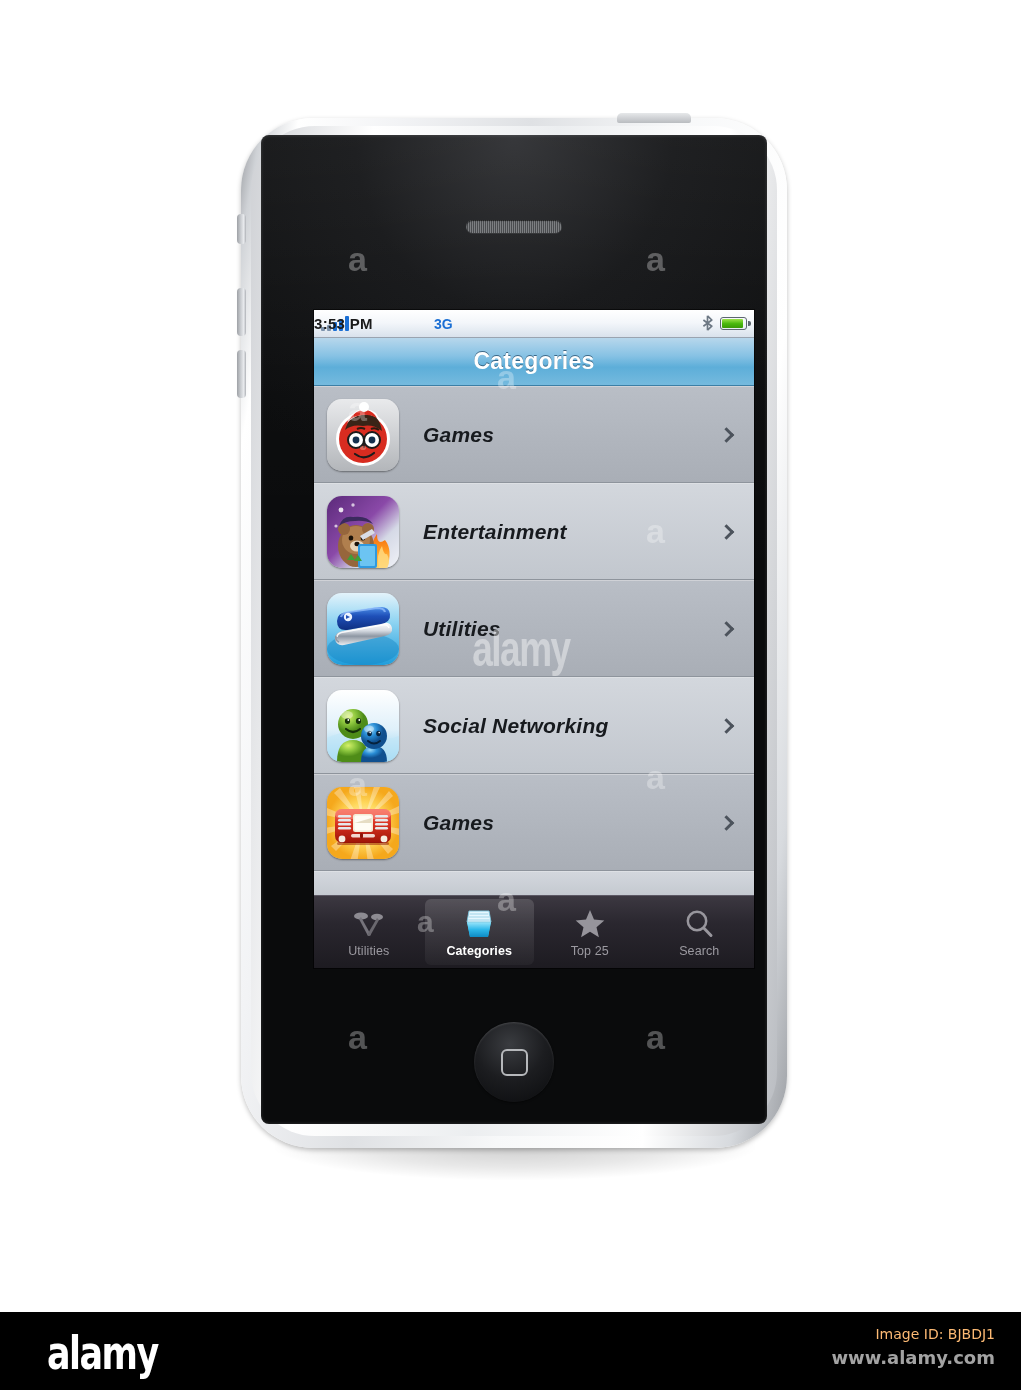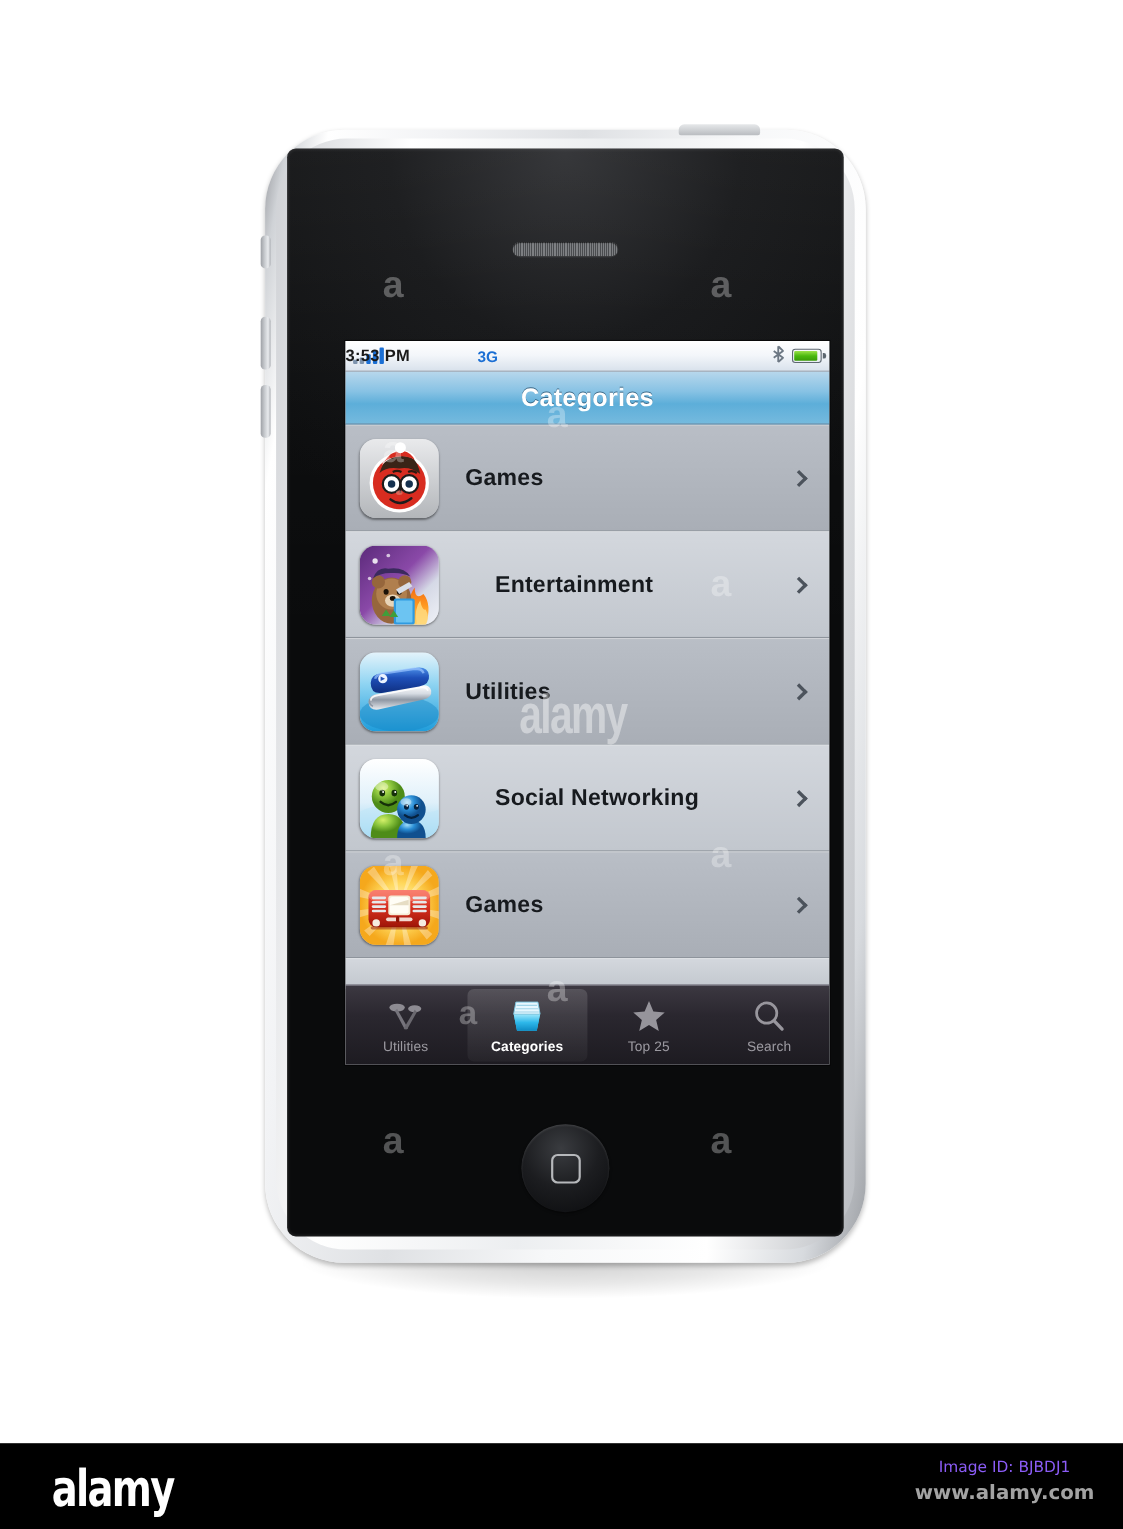--- a/index.html
+++ b/index.html
@@ -195,31 +195,32 @@
   #title-bar-text {
     font-size: 23px; font-weight: bold; color: #ffffff;
     text-shadow: 0 -1px 0 rgba(40,80,110,0.80);
     letter-spacing: 0.2px;
   }
 
   
   #category-list {
     height: 533px;
     overflow: hidden;
+    font-style: italic;
   }
   .cat-row {
     height: 97px;
     display: flex; align-items: center;
     padding-left: 13px;
     position: relative;
     border-bottom: 1px solid #8e949c;
     border-top: 1px solid rgba(255,255,255,0.45);
   }
   .cat-row.dark  { background: linear-gradient(180deg, #b9bec6 0%, #a9aeb6 100%); }
-  .cat-row.light { background: linear-gradient(180deg, #d3d7dd 0%, #c2c7ce 100%); gap: 27px; }
+  .cat-row.light { background: linear-gradient(180deg, #d3d7dd 0%, #c2c7ce 100%); }
   .cat-row.partial { height: 28px; border-bottom: none; }
 
   .cat-icon {
     width: 72px; height: 72px;
     border-radius: 15px;
     overflow: hidden;
     flex-shrink: 0;
     box-shadow: 0 1px 2px rgba(0,0,0,0.42), inset 0 0 0 1px rgba(255,255,255,0.25);
     position: relative;
   }
@@ -291,23 +292,22 @@
     color: #ffffff;
     letter-spacing: -2px;
     transform: scaleX(0.76);
     transform-origin: left top;
   }
   #footer-right {
     position: absolute; right: 26px; top: 14px;
     text-align: right;
   }
   #image-id {
-    font-size: 14px; color: #8b5cf6;
+    font-size: 14px; color: #fdba74;
     font-family: "DejaVu Sans", sans-serif;
-    text-align: center;
   }
   #alamy-url {
     font-size: 18px; font-weight: bold; color: #a3a3a3;
     font-family: "DejaVu Sans", sans-serif;
     margin-top: 5px;
   }
 </style>
 </head>
 <body>
 

